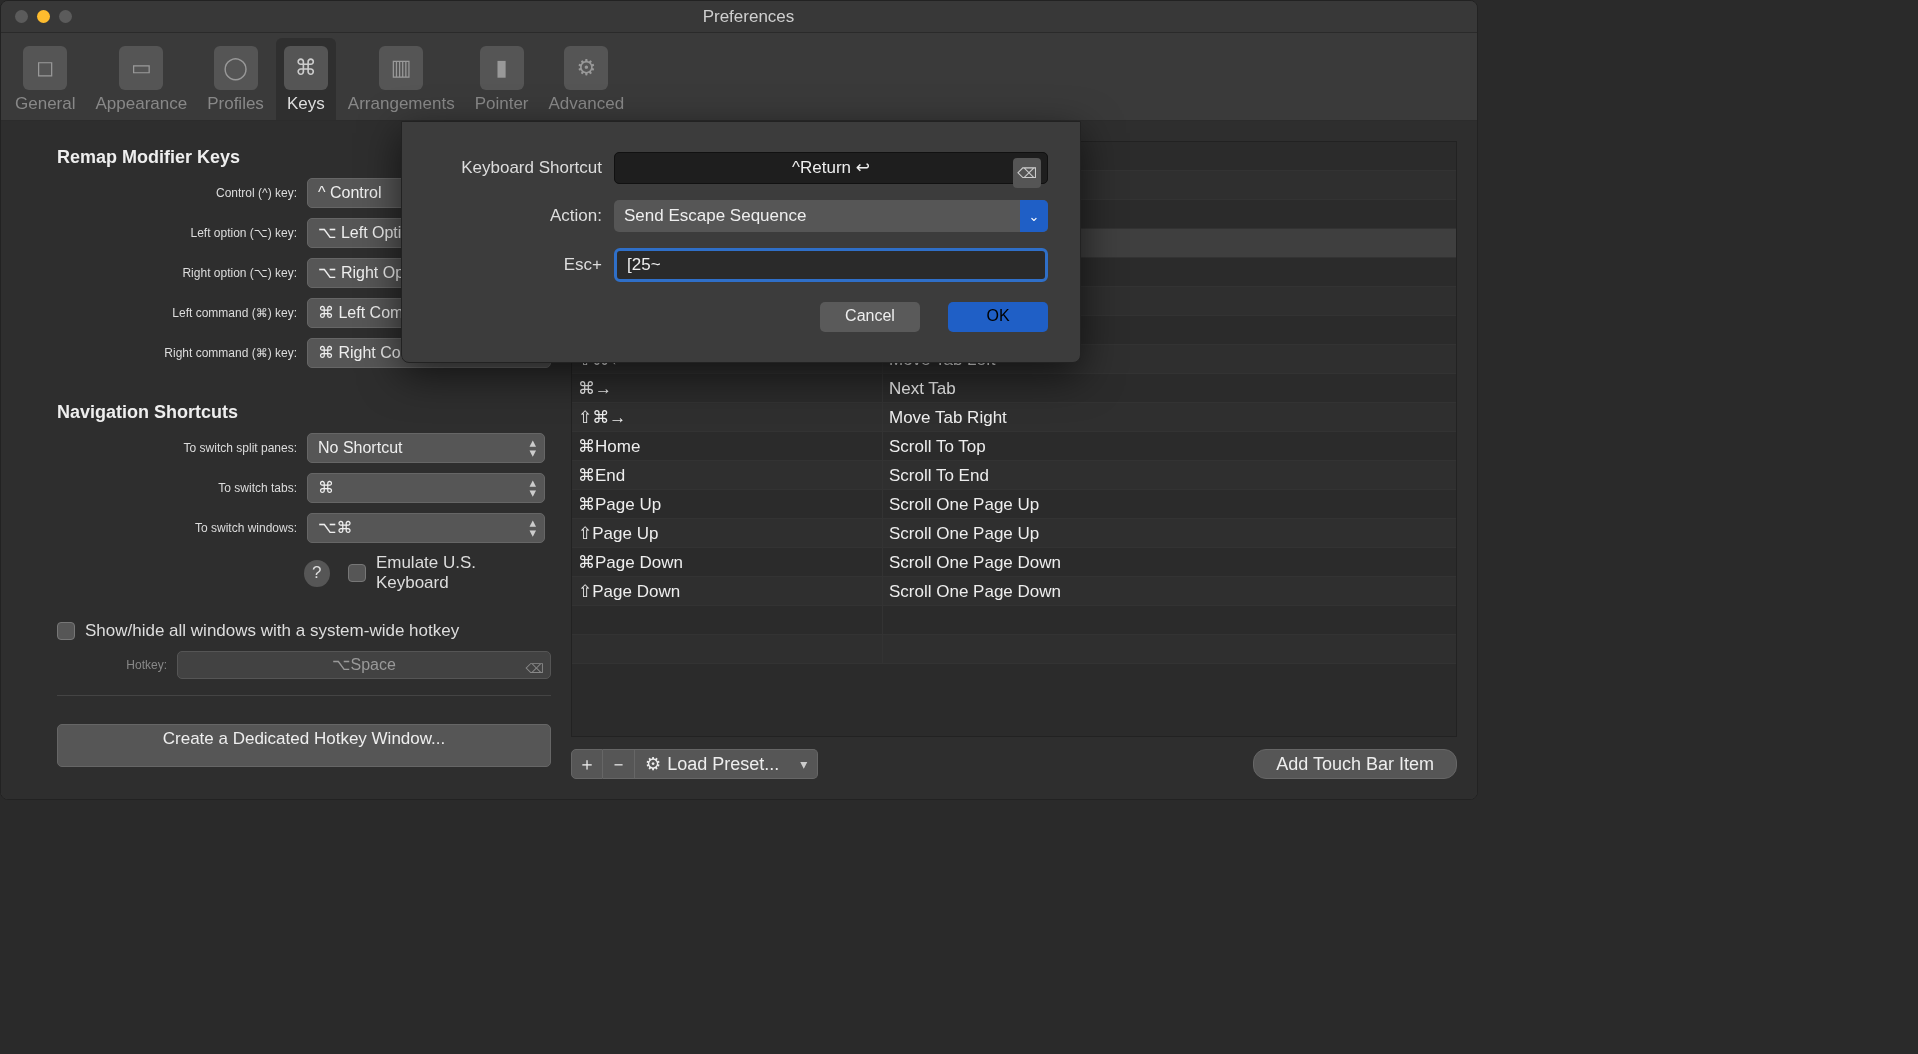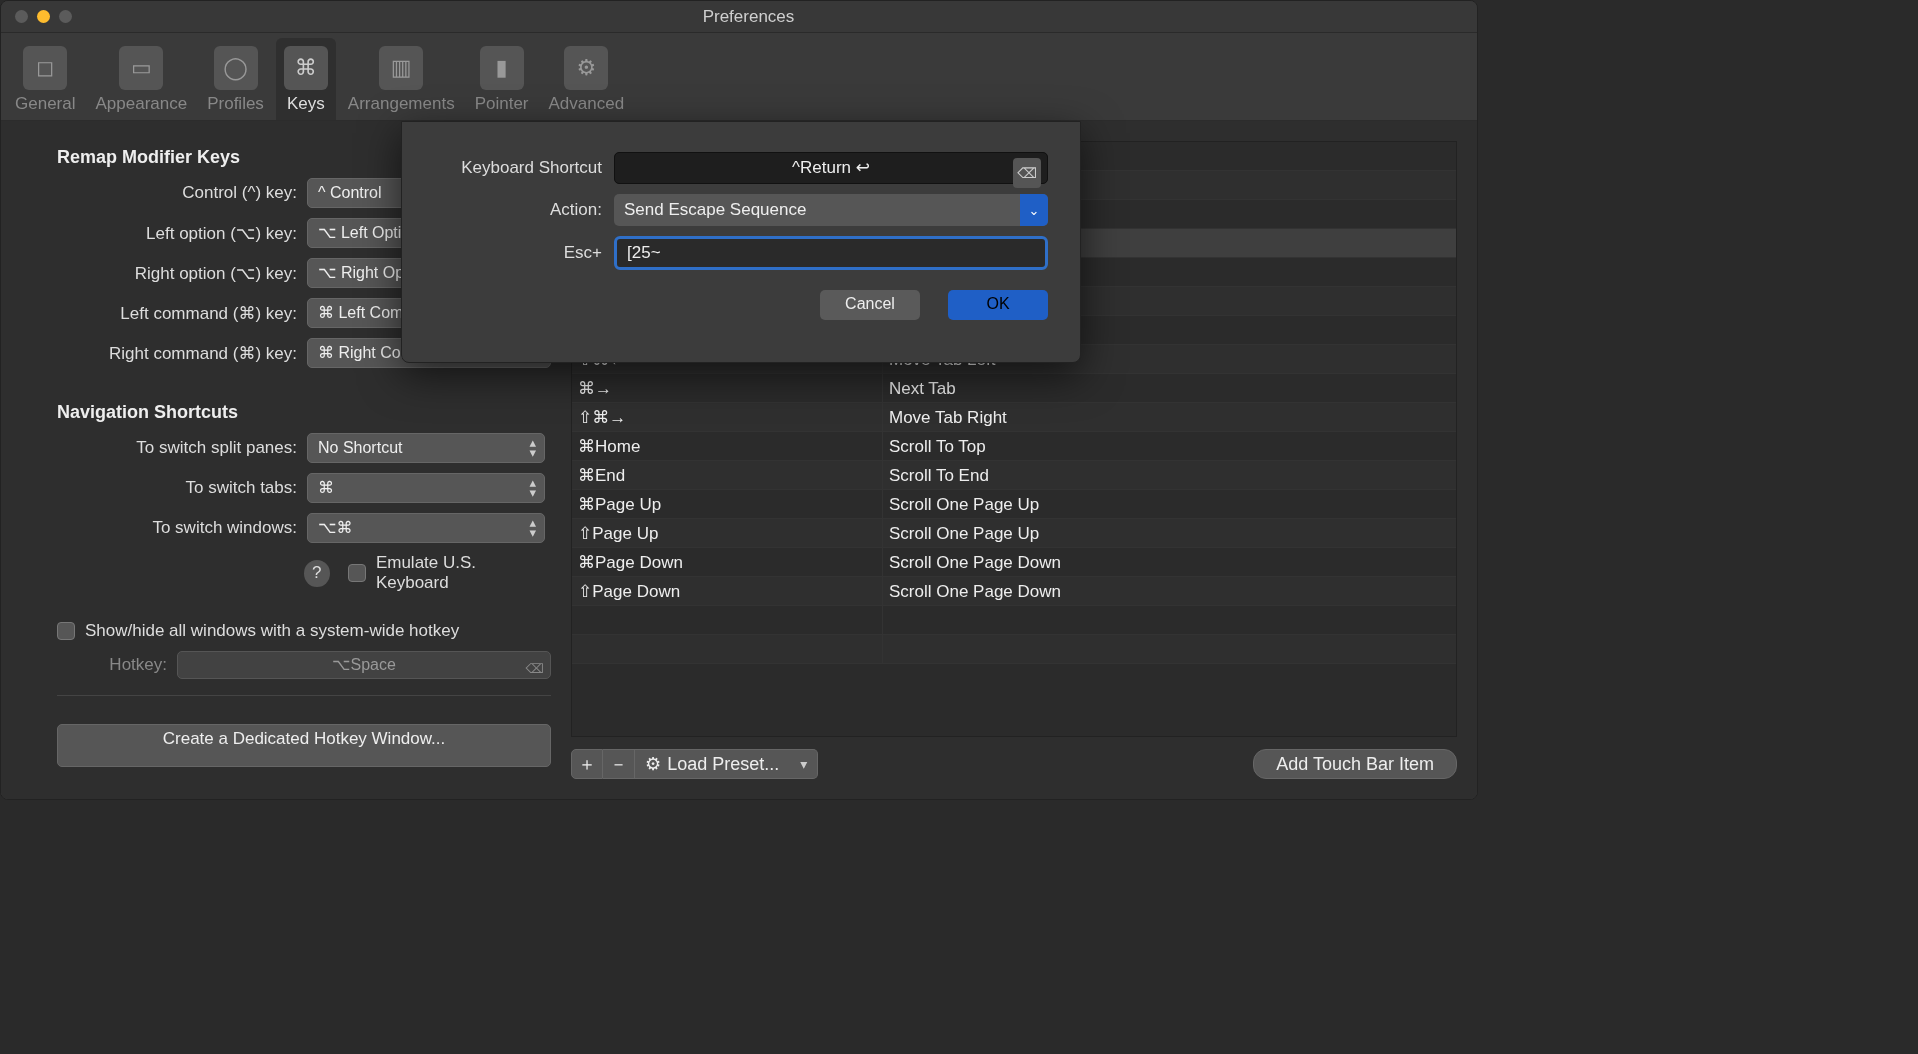--- a/index.html
+++ b/index.html
@@ -81,21 +81,21 @@
     display:flex;
     flex-direction:column;
   }
   .section-title {
     font-weight:600; font-size:18px; color:#eee; margin-bottom:10px;
   }
   .row {
     display:flex; align-items:center; margin-bottom:10px;
   }
   .row .lbl {
-    width: 250px; text-align:right; padding-right:10px; color:#ddd; font-size:17px;
+    width: 250px; text-align:right; padding-right:10px; color:#ddd; font-size:12px;
   }
   .row .sel, .dropdown {
     flex:1; background:#565656; border:1px solid #666; border-radius:5px;
     height:30px; line-height:28px; padding:0 10px; color:#eee; font-size:16px;
     position:relative;
   }
   .dropdown .chevs {
     position:absolute; right:8px; top:4px; font-size:13px; color:#ccc;
     line-height:10px;
   }
@@ -155,21 +155,21 @@
     margin-left:auto; border-radius:13px; padding:0 22px;
   }
 
   
   .modal {
     position:absolute; top:120px; left:400px; width:680px; height:242px;
     background:#3c3c3c; border:1px solid #222; border-radius:0 0 8px 8px;
     box-shadow:0 12px 40px rgba(0,0,0,.6);
     padding:30px 32px 20px 32px;
   }
-  .mrow { display:flex; align-items:center; margin-bottom:10px;}
+  .mrow { display:flex; align-items:center; margin-bottom:16px;}
   .mrow .mlbl { width:180px; text-align:right; padding-right:12px; color:#ddd; font-size:17px;}
   .kb-field {
     flex:1; background:#1e1e1e; border:1px solid #111; border-radius:5px;
     height:32px; text-align:center; line-height:30px; color:#eee;
     position:relative; font-size:17px;
   }
   .kb-field .clear {
     position:absolute; right:6px; top:5px; font-size:14px;
     background:#555; border-radius:4px; padding:0 4px; color:#ccc;
   }

